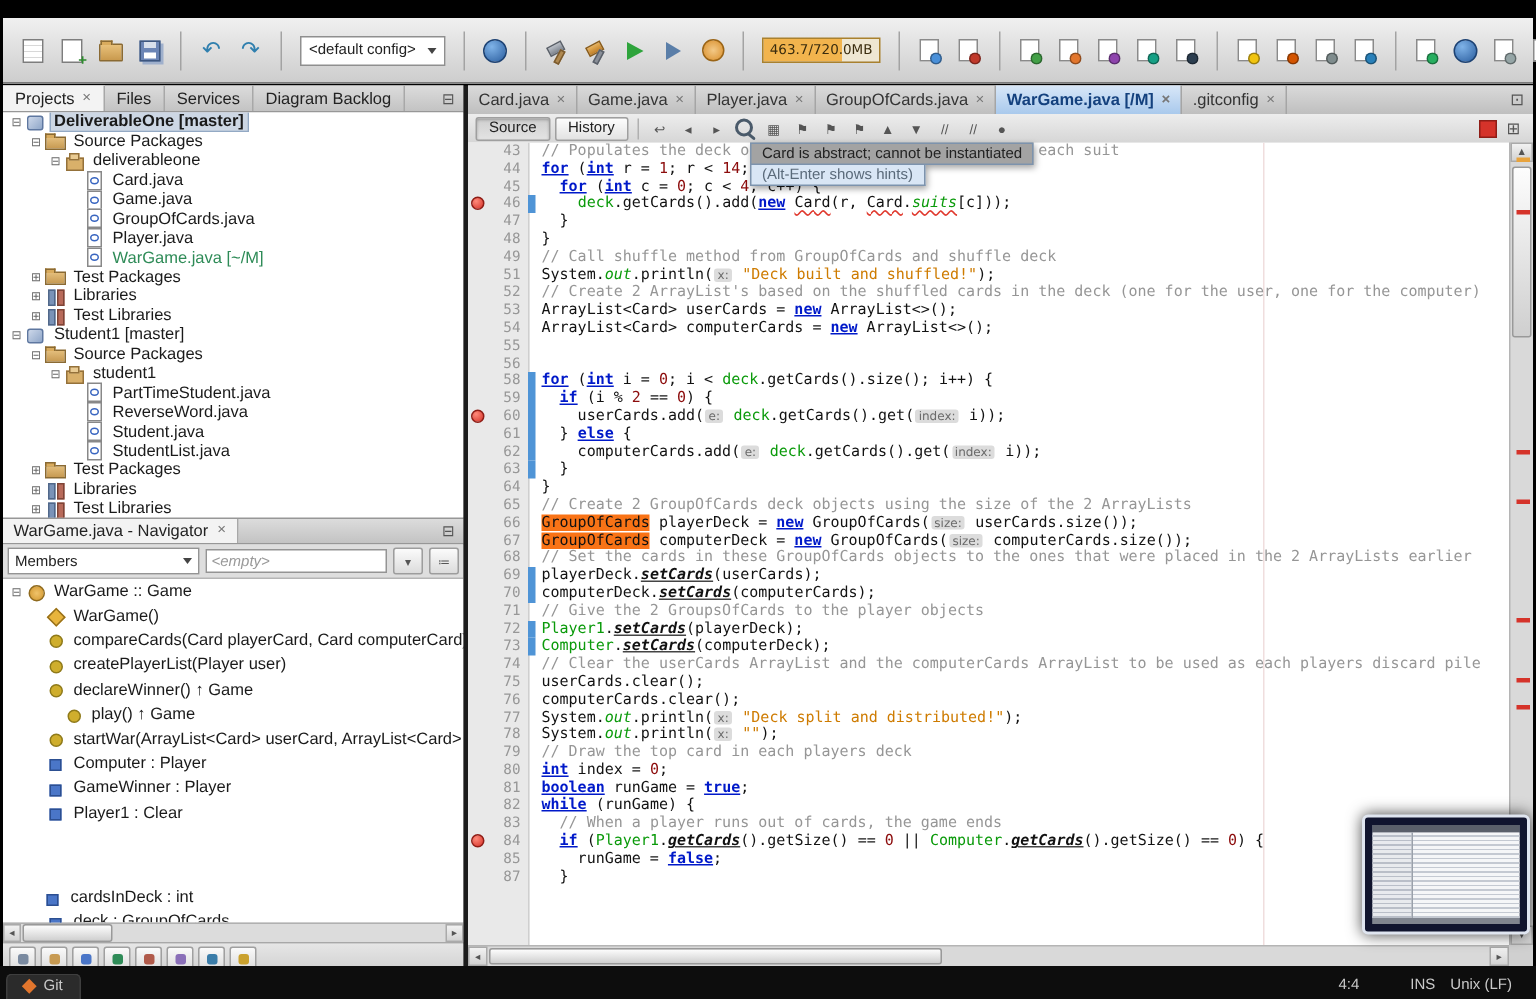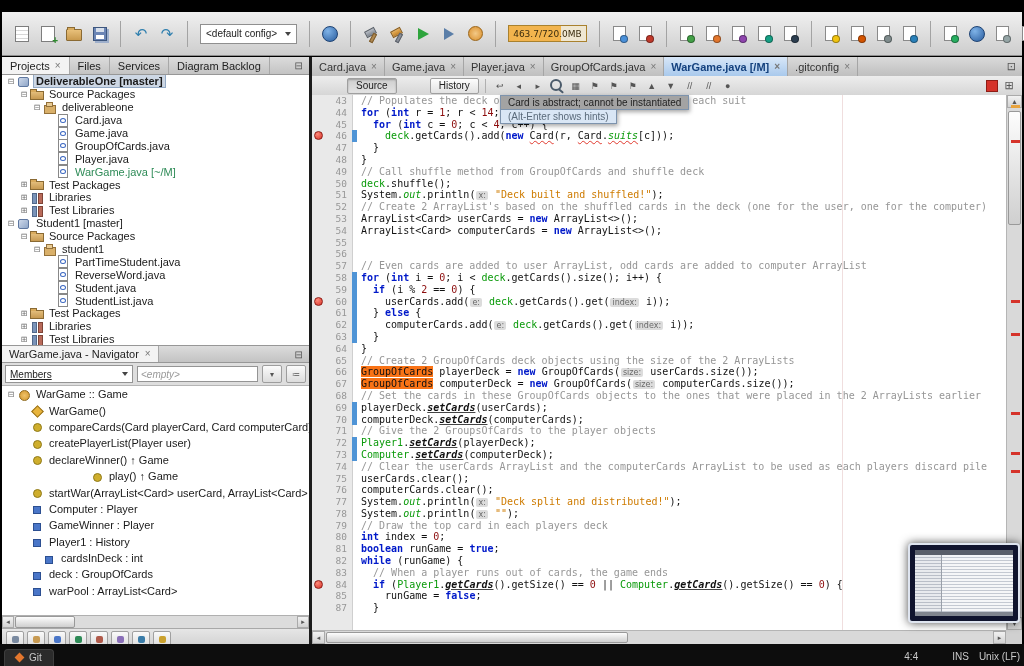--- a/index.html
+++ b/index.html
@@ -79,21 +79,21 @@
       background:radial-gradient(#f0c36a,#d1962e);border:1px solid #8f6a1e;}
   .ic-ctor::before{content:"";position:absolute;left:3px;top:3px;width:7px;height:7px;background:#e8b43c;border:1px solid #96701d;transform:rotate(45deg);}
   .ic-method::before{content:"";position:absolute;left:3px;top:3px;width:7px;height:7px;border-radius:50%;background:#cfae2d;border:1px solid #8f7a1a;}
   .ic-field::before{content:"";position:absolute;left:3px;top:4px;width:6px;height:6px;background:#4a76c8;border:1px solid #2c4f91;}
   
   #nav-title{height:16px;flex:none;background:linear-gradient(#dcdcdc,#c3c3c3);border-top:1px solid #979797;
              border-bottom:1px solid #979797;display:flex;align-items:center;font-size:11px;color:#222;}
   .nav-title-tab{background:#f3f3f3;height:100%;display:flex;align-items:center;padding:0 7px;gap:6px;border-right:1px solid #a8a8a8;}
   #nav-toolbar{height:22px;flex:none;background:#dedede;border-bottom:1px solid #b5b5b5;display:flex;align-items:center;padding:0 3px;gap:4px;}
   .nav-combo{width:118px;height:16px;background:#fff;border:1px solid #949494;display:flex;align-items:center;
-             justify-content:space-between;font-size:10px;color:#222;padding:0 4px;flex:none;text-decoration:underline;}
+             justify-content:space-between;font-size:10px;color:#222;padding:0 4px;flex:none;}
   .nav-filter{flex:1;height:14px;border:1px solid #949494;font-size:10px;padding:0 3px;color:#333;min-width:30px;
               font-family:"Liberation Sans",sans-serif;}
   .nav-filter::placeholder{color:#999;font-style:italic;}
   .sm-btn{width:18px;height:16px;border:1px solid #9d9d9d;background:linear-gradient(#fbfbfb,#dcdcdc);border-radius:2px;
           display:flex;align-items:center;justify-content:center;font-size:8px;color:#555;flex:none;}
   #nav-tree{height:229px;flex:none;background:#fff;overflow:hidden;}
   #nav-hscroll{height:12px;flex:none;background:#dcdcdc;border-top:1px solid #b0b0b0;display:flex;align-items:center;}
   .scroll-arrow{width:12px;height:100%;display:flex;align-items:center;justify-content:center;font-size:7px;color:#555;
                 background:linear-gradient(#f2f2f2,#d2d2d2);border:1px solid #aaa;box-sizing:border-box;flex:none;}
   .h-thumb{width:58px;height:10px;margin:0 1px;background:linear-gradient(#fdfdfd,#cfcfcf);border:1px solid #999;border-radius:2px;}
@@ -107,42 +107,42 @@
   
   #editor{position:absolute;left:312px;right:2px;top:57px;bottom:22px;background:#fff;}
   #doc-tabs{position:absolute;left:0;right:0;top:0;height:19px;background:linear-gradient(#dadada,#bfbfbf);
             border-bottom:1px solid #989898;display:flex;font-size:11px;align-items:stretch;}
   .dtab{padding:0 7px;border-right:1px solid #a5a5a5;color:#333;display:flex;gap:5px;align-items:center;}
   .dtab.active{background:linear-gradient(#d8e7f8,#a9c9ec);color:#14417e;font-weight:bold;}
   .dtab-max{margin-left:auto;padding:0 6px;display:flex;align-items:center;color:#555;font-size:11px;}
   #ed-toolbar{position:absolute;left:0;right:0;top:19px;height:19px;background:linear-gradient(#ededed,#d6d6d6);
               border-bottom:1px solid #b2b2b2;display:flex;align-items:center;padding:0 5px;gap:3px;font-size:10px;}
   .seg-btn{border:1px solid #9f9f9f;background:linear-gradient(#fdfdfd,#e2e2e2);padding:0 8px;height:14px;line-height:14px;
-           border-radius:2px;color:#222;margin-left:30px;}
+           border-radius:2px;color:#222;}
   .seg-btn.active{background:linear-gradient(#cfcfcf,#e3e3e3);box-shadow:inset 0 1px 2px rgba(0,0,0,.25);}
   .ed-sep{width:1px;height:14px;background:#b0b0b0;margin:0 3px;}
   .ed-ic{width:16px;height:15px;display:flex;align-items:center;justify-content:center;font-size:9px;color:#555;border-radius:2px;}
   #file-status{width:10px;height:10px;background:#d5332a;border:1px solid #8f1d16;margin-left:auto;flex:none;}
   .split-btn{width:16px;height:15px;display:flex;align-items:center;justify-content:center;color:#555;font-size:11px;}
   
   #code{position:absolute;left:0;right:16px;top:38px;bottom:14px;overflow:hidden;background:#fff;
         font-family:"DejaVu Sans Mono",monospace;font-size:10px;line-height:11.8px;}
   #gutter-bg{position:absolute;left:0;top:0;bottom:0;width:40px;background:#e9e9e9;border-right:1px solid #cfcfcf;}
   #col-guide{position:absolute;left:530px;top:0;bottom:0;width:1px;background:#f0dede;}
   #code-lines{position:relative;}
   .cl{display:flex;height:11.8px;}
   .cell-badge{width:14px;flex:none;position:relative;}
   .err-badge{position:absolute;left:2px;top:1px;width:9px;height:9px;border-radius:50%;
              background:radial-gradient(circle at 35% 30%,#ff8a7a,#d5332a);border:1px solid #8f1d16;box-sizing:border-box;}
   .cell-num{width:26px;flex:none;color:#979797;text-align:right;padding-right:5px;font-size:9.5px;box-sizing:border-box;}
   .cell-git{width:5px;flex:none;}
   .cell-git.mod{background:#4f94d6;}
   .cell-text{white-space:pre;padding-left:4px;color:#111;}
   .tk-p{color:#121212;}
-  .tk-k{color:#0019c9;font-weight:bold;}
+  .tk-k{color:#0019c9;font-weight:bold;text-decoration:underline;}
   .tk-c{color:#969696;}
   .tk-s{color:#ce7b00;}
   .tk-n{color:#8c0c0c;}
   .tk-f{color:#0a9a0a;}
   .tk-sf{color:#0a9a0a;font-style:italic;}
   .tk-h{font-size:8px;background:#dcdcdc;color:#6a6a6a;padding:0 2px;border-radius:2px;margin:0 1px;
         font-family:"DejaVu Sans",sans-serif;}
   .tk-occ{background:#f97316;color:#111;}
   .tk-eu{color:#111;text-decoration:underline wavy #e0392e;text-decoration-thickness:1px;}
   .tk-sfe{color:#0a9a0a;font-style:italic;text-decoration:underline wavy #e0392e;text-decoration-thickness:1px;}
@@ -167,21 +167,21 @@
   
   #tooltip{position:absolute;left:500px;top:95px;z-index:8;font-size:10px;filter:drop-shadow(1px 2px 2px rgba(0,0,0,.35));}
   .tip1{background:#a3a3a3;border:1px solid #7d93ad;padding:1px 7px;color:#222;width:max-content;}
   .tip2{background:#d9e6f5;border:1px solid #7d93ad;border-top:none;padding:1px 7px;color:#5a6a7a;width:max-content;}
   
   #statusbar{position:absolute;left:0;right:0;bottom:0;height:22px;background:#0d0d0d;color:#c9c9c9;
              font-size:10px;display:flex;align-items:flex-end;}
   #git-tab{margin-left:4px;background:#2b2b2b;border:1px solid #3e3e3e;border-bottom:none;padding:2px 11px 3px;
            border-radius:4px 4px 0 0;display:flex;gap:6px;align-items:center;}
   .git-ico{width:7px;height:7px;background:#e2762d;transform:rotate(45deg);}
-  #sb-right{margin-left:auto;display:flex;align-items:flex-start;padding:0 4px 4px 0;}
+  #sb-right{margin-left:auto;display:flex;align-items:flex-start;padding:0 16px 4px 0;}
   #sb-pos{margin-right:34px;}
   #sb-ins{margin-right:10px;}
   
   #pip{position:absolute;left:908px;top:543px;width:108px;height:76px;background:#10142e;border:2px solid #dfe5f0;
        border-radius:4px;box-shadow:0 0 10px rgba(0,0,0,.7);z-index:9;}
   .pip-inner{position:absolute;left:5px;top:5px;right:5px;bottom:5px;background:#9aa0ac;display:flex;flex-direction:column;}
   .pip-top{height:5px;background:#5a5f6a;flex:none;}
   .pip-mid{flex:1;display:flex;}
   .pip-left{width:27%;background:#e8eaee;border-right:1px solid #9aa0aa;
             background-image:repeating-linear-gradient(transparent 0 2px,#b9bec8 2px 3px);}
@@ -451,21 +451,21 @@
         <div class="trow" style="padding-left: 16px;">
           <span class="texp"></span>
           <span class="tico ic-method"></span>
           <span class="tlabel">createPlayerList(Player user)</span>
         </div>
         <div class="trow" style="padding-left: 16px;">
           <span class="texp"></span>
           <span class="tico ic-method"></span>
           <span class="tlabel">declareWinner() ↑ Game</span>
         </div>
-        <div class="trow" style="padding-left: 28px; margin-left: 48px;">
+        <div class="trow" style="padding-left: 28px;">
           <span class="texp"></span>
           <span class="tico ic-method"></span>
           <span class="tlabel">play() ↑ Game</span>
         </div>
         <div class="trow" style="padding-left: 16px;">
           <span class="texp"></span>
           <span class="tico ic-method"></span>
           <span class="tlabel">startWar(ArrayList&lt;Card&gt; userCard, ArrayList&lt;Card&gt; computerCard) : Player</span>
         </div>
         <div class="trow" style="padding-left: 16px;">
@@ -474,23 +474,23 @@
           <span class="tlabel">Computer : Player</span>
         </div>
         <div class="trow" style="padding-left: 16px;">
           <span class="texp"></span>
           <span class="tico ic-field"></span>
           <span class="tlabel">GameWinner : Player</span>
         </div>
         <div class="trow" style="padding-left: 16px;">
           <span class="texp"></span>
           <span class="tico ic-field"></span>
-          <span class="tlabel">Player1 : History</span>
-        </div>
-        <div class="trow" style="padding-left: 28px;">
+          <span class="tlabel">Player1 : Clear</span>
+        </div>
+        <div class="trow" style="padding-left: 14px; margin-top: 40px;">
           <span class="texp"></span>
           <span class="tico ic-field"></span>
           <span class="tlabel">cardsInDeck : int</span>
         </div>
         <div class="trow" style="padding-left: 16px;">
           <span class="texp"></span>
           <span class="tico ic-field"></span>
           <span class="tlabel">deck : GroupOfCards</span>
         </div>
         <div class="trow" style="padding-left: 16px;">
@@ -651,26 +651,20 @@
             <span class="cell-text"><span class="tk-p">}</span></span>
           </div>
           <div class="cl">
             <span class="cell-badge"></span>
             <span class="cell-num">49</span>
             <span class="cell-git"></span>
             <span class="cell-text"><span class="tk-c">// Call shuffle method from GroupOfCards and shuffle deck</span></span>
           </div>
           <div class="cl">
             <span class="cell-badge"></span>
-            <span class="cell-num">50</span>
-            <span class="cell-git"></span>
-            <span class="cell-text"><span class="tk-f">deck</span><span class="tk-p">.shuffle();</span></span>
-          </div>
-          <div class="cl">
-            <span class="cell-badge"></span>
             <span class="cell-num">51</span>
             <span class="cell-git"></span>
             <span class="cell-text"><span class="tk-p">System.</span><span class="tk-sf">out</span><span class="tk-p">.println(</span><span class="tk-h">x:</span><span class="tk-p"> </span><span class="tk-s">"Deck built and shuffled!"</span><span class="tk-p">);</span></span>
           </div>
           <div class="cl">
             <span class="cell-badge"></span>
             <span class="cell-num">52</span>
             <span class="cell-git"></span>
             <span class="cell-text"><span class="tk-c">// Create 2 ArrayList's based on the shuffled cards in the deck (one for the user, one for the computer)</span></span>
           </div>
@@ -690,26 +684,20 @@
             <span class="cell-badge"></span>
             <span class="cell-num">55</span>
             <span class="cell-git"></span>
             <span class="cell-text"></span>
           </div>
           <div class="cl">
             <span class="cell-badge"></span>
             <span class="cell-num">56</span>
             <span class="cell-git"></span>
             <span class="cell-text"></span>
-          </div>
-          <div class="cl">
-            <span class="cell-badge"></span>
-            <span class="cell-num">57</span>
-            <span class="cell-git"></span>
-            <span class="cell-text"><span class="tk-c">// Even cards are added to user ArrayList, odd cards are added to computer ArrayList</span></span>
           </div>
           <div class="cl">
             <span class="cell-badge"></span>
             <span class="cell-num">58</span>
             <span class="cell-git mod"></span>
             <span class="cell-text"><span class="tk-k">for</span><span class="tk-p"> (</span><span class="tk-k">int</span><span class="tk-p"> i = </span><span class="tk-n">0</span><span class="tk-p">; i &lt; </span><span class="tk-f">deck</span><span class="tk-p">.getCards().size(); i++) {</span></span>
           </div>
           <div class="cl">
             <span class="cell-badge"></span>
             <span class="cell-num">59</span>

